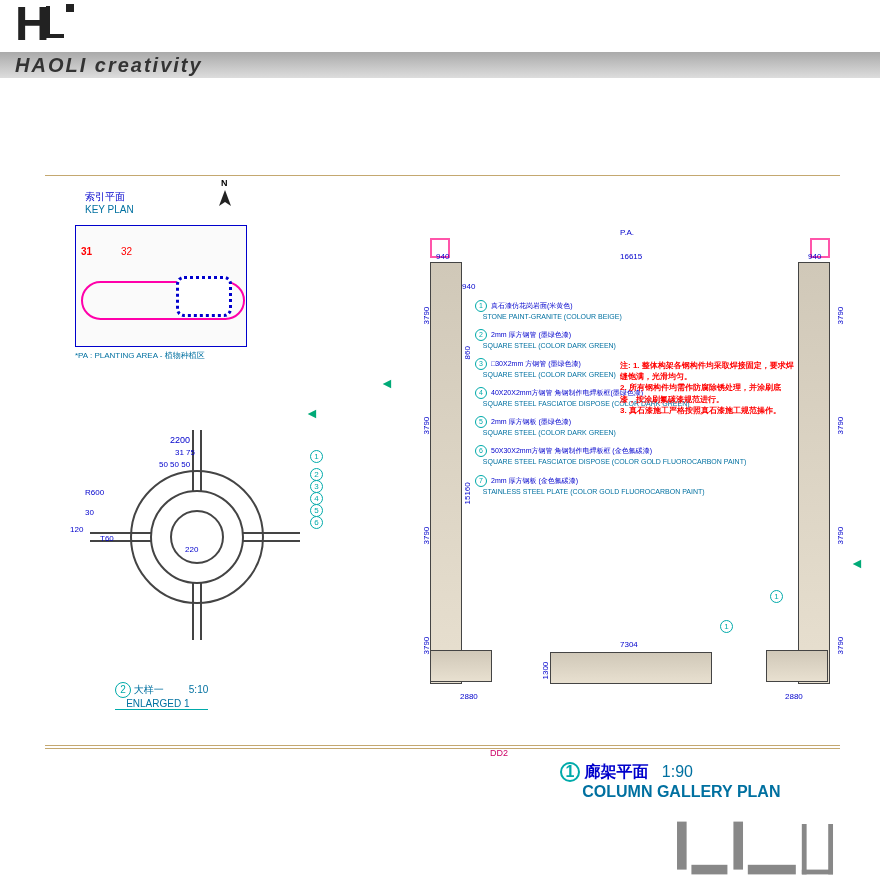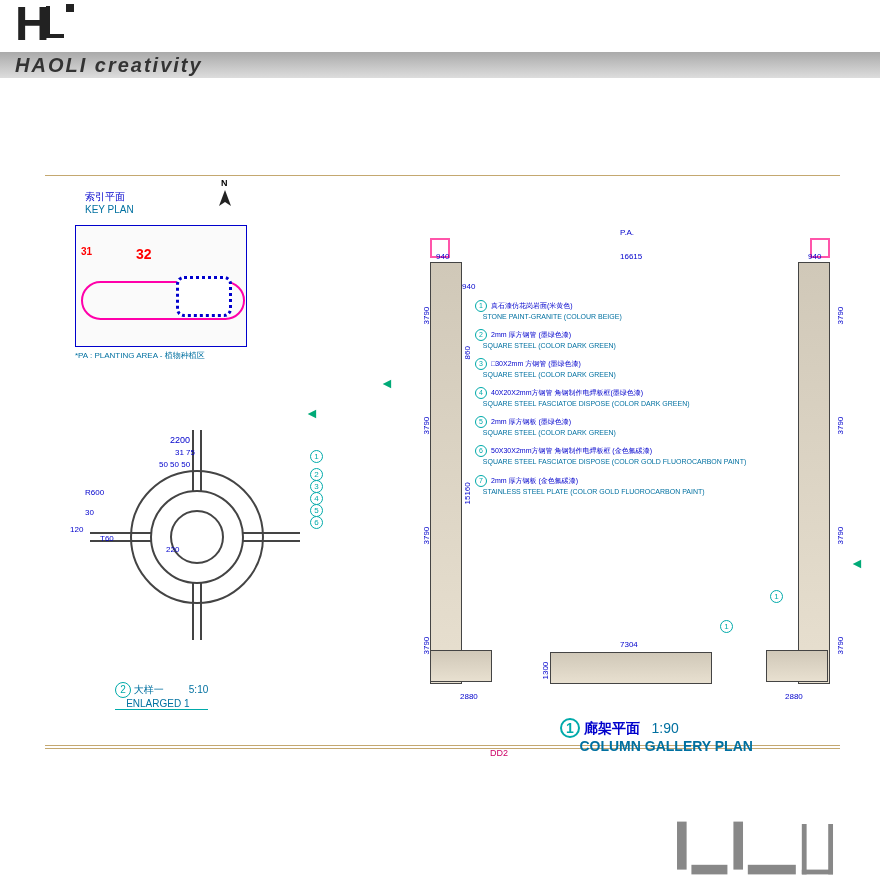--- a/index.html
+++ b/index.html
@@ -12,21 +12,21 @@
 .tagline{z-index:2}
 .hr-top{position:absolute;top:175px;left:45px;width:795px;height:1px;background:#c4a870}
 .hr-bot{position:absolute;top:745px;left:45px;width:795px;height:1px;background:#c4a870}
 .hr-bot2{position:absolute;top:748px;left:45px;width:795px;height:1px;background:#c4a870}
 .keyplan-title{position:absolute;top:190px;left:85px;color:#00c;font-size:10px;font-weight:normal}
 .keyplan-title .cn{color:#00c}
 .keyplan-title .en{display:block;color:#0070a0}
 .north{position:absolute;top:188px;left:215px;width:20px;height:24px}
 .keyplan{position:absolute;top:225px;left:75px;width:170px;height:120px;border:1px solid #00c;background:#fafafa}
 .kp-red{position:absolute;top:20px;left:5px;color:red;font-size:10px;font-weight:bold}
-.kp-red2{position:absolute;top:20px;left:60px;color:red;font-size:14px;font-weight:bold}
+.kp-red2{position:absolute;top:20px;left:45px;color:red;font-size:10px;font-weight:normal}
 .kp-river{position:absolute;top:55px;left:5px;width:160px;height:35px;border:2px solid #f0a;border-radius:40px}
 .kp-rect{position:absolute;top:50px;left:100px;width:50px;height:35px;border:3px dotted #00c;border-radius:8px;background:#fff}
 .pa-label{position:absolute;top:350px;left:75px;font-size:8px;color:#0070a0}
 .enlarged{position:absolute;top:380px;left:70px;width:290px;height:290px}
 .circ-outer{position:absolute;top:90px;left:60px;width:130px;height:130px;border:2px solid #444;border-radius:50%}
 .circ-inner{position:absolute;top:110px;left:80px;width:90px;height:90px;border:2px solid #444;border-radius:50%;background:#fff}
 .circ-core{position:absolute;top:130px;left:100px;width:50px;height:50px;border:2px solid #444;border-radius:50%}
 .cross-h{position:absolute;top:152px;left:20px;width:210px;height:6px;background:#fff;border-top:2px solid #444;border-bottom:2px solid #444}
 .cross-v{position:absolute;top:50px;left:122px;width:6px;height:210px;background:#fff;border-left:2px solid #444;border-right:2px solid #444}
 .dim-1600{position:absolute;top:55px;left:100px;font-size:9px;color:#00c}
@@ -40,21 +40,21 @@
 .col-seg{width:100%;height:100%;border:1px solid #444;background:linear-gradient(#d0c8b8,#e8e0d0)}
 .col-foot{position:absolute;bottom:0;width:60px;height:30px;border:1px solid #444;background:linear-gradient(#d0c8b8,#e8e0d0)}
 .center-block{position:absolute;top:432px;left:130px;width:160px;height:30px;border:1px solid #444;background:linear-gradient(#d0c8b8,#e8e0d0)}
 .dim-v{position:absolute;font-size:8px;color:#00c;transform:rotate(-90deg);transform-origin:left}
 .dim-h{position:absolute;font-size:8px;color:#00c}
 .legend{position:absolute;top:80px;left:55px;font-size:7px;color:#0070a0;line-height:1.3}
 .leg-row{margin-bottom:8px}
 .leg-num{display:inline-block;width:10px;height:10px;border:1px solid #0aa;border-radius:50%;text-align:center;line-height:10px;margin-right:4px;color:#0aa}
 .leg-cn{color:#00c}
 .notes{position:absolute;top:140px;left:200px;font-size:8px;color:red;font-weight:bold;line-height:1.4;width:175px}
-.gal-title{position:absolute;top:718px;left:560px;font-size:14px;color:#0070a0}
+.gal-title{position:absolute;top:762px;left:560px;font-size:16px;color:#0070a0}
 .gal-title .num{display:inline-block;width:16px;height:16px;border:2px solid #0aa;border-radius:50%;text-align:center;line-height:16px;color:#0aa;font-weight:bold}
 .dd2{position:absolute;top:748px;left:490px;font-size:9px;color:#c06}
 .logo-bot{position:absolute;bottom:10px;right:60px;transform:scale(1.2)}
 .cb{display:inline-block;background:#888}
 .callout-num{position:absolute;width:11px;height:11px;border:1px solid #0aa;border-radius:50%;text-align:center;line-height:11px;font-size:8px;color:#0aa;background:#fff}
 .arrow-grn{position:absolute;color:#0a7;font-size:14px}
 </style>
 </head>
 <body>
 
@@ -91,21 +91,21 @@
   <div class="cross-h"></div>
   <div class="cross-v"></div>
   <div class="circ-outer"></div>
   <div class="circ-inner"></div>
   <div class="circ-core"></div>
   <div class="dim-1600">2200</div>
   <div class="dim-text" style="top:68px;left:105px">31 75</div>
   <div class="dim-text" style="top:80px;left:89px">50 50 50</div>
   <div class="dim-text" style="top:128px;left:15px">30</div>
   <div class="dim-text" style="top:145px;left:0px">120</div>
-  <div class="dim-text" style="top:165px;left:96px">220</div>
+  <div class="dim-text" style="top:165px;left:115px">220</div>
   <div class="dim-text" style="top:108px;left:15px">R600</div>
   <div class="dim-text" style="top:154px;left:30px">T60</div>
   <div class="callout-num" style="top:70px;left:240px">1</div>
   <div class="callout-num" style="top:88px;left:240px">2</div>
   <div class="callout-num" style="top:100px;left:240px">3</div>
   <div class="callout-num" style="top:112px;left:240px">4</div>
   <div class="callout-num" style="top:124px;left:240px">5</div>
   <div class="callout-num" style="top:136px;left:240px">6</div>
 </div>
 <div class="enl-title">
@@ -151,20 +151,26 @@
 
   <div class="legend" id="legend-container">
       <div class="leg-row"><span class="leg-num">1</span><span class="leg-cn">真石漆仿花岗岩面(米黄色)</span><br>&nbsp;&nbsp;&nbsp;&nbsp;STONE PAINT-GRANITE (COLOUR BEIGE)</div>
       <div class="leg-row"><span class="leg-num">2</span><span class="leg-cn">2mm 厚方钢管 (墨绿色漆)</span><br>&nbsp;&nbsp;&nbsp;&nbsp;SQUARE STEEL (COLOR DARK GREEN)</div>
       <div class="leg-row"><span class="leg-num">3</span><span class="leg-cn">□30X2mm 方钢管 (墨绿色漆)</span><br>&nbsp;&nbsp;&nbsp;&nbsp;SQUARE STEEL (COLOR DARK GREEN)</div>
       <div class="leg-row"><span class="leg-num">4</span><span class="leg-cn">40X20X2mm方钢管 角钢制作电焊板框(墨绿色漆)</span><br>&nbsp;&nbsp;&nbsp;&nbsp;SQUARE STEEL FASCIATOE DISPOSE (COLOR DARK GREEN)</div>
       <div class="leg-row"><span class="leg-num">5</span><span class="leg-cn">2mm 厚方钢板 (墨绿色漆)</span><br>&nbsp;&nbsp;&nbsp;&nbsp;SQUARE STEEL (COLOR DARK GREEN)</div>
       <div class="leg-row"><span class="leg-num">6</span><span class="leg-cn">50X30X2mm方钢管 角钢制作电焊板框 (金色氟碳漆)</span><br>&nbsp;&nbsp;&nbsp;&nbsp;SQUARE STEEL FASCIATOE DISPOSE (COLOR GOLD FLUOROCARBON PAINT)</div>
       <div class="leg-row"><span class="leg-num">7</span><span class="leg-cn">2mm 厚方钢板 (金色氟碳漆)</span><br>&nbsp;&nbsp;&nbsp;&nbsp;STAINLESS STEEL PLATE (COLOR GOLD FLUOROCARBON PAINT)</div>
     </div>
+  <div class="notes">
+    <span>注:</span>
+    <span>1. 整体构架各钢构件均采取焊接固定，要求焊缝饱满，光滑均匀。</span><br>
+    <span>2. 所有钢构件均需作防腐除锈处理，并涂刷底漆，按涂刷氟碳漆规范进行。</span><br>
+    <span>3. 真石漆施工严格按照真石漆施工规范操作。</span>
+  </div>
 
   <div class="callout-num" style="top:400px;left:300px">1</div>
   <div class="callout-num" style="top:370px;left:350px">1</div>
 </div>
 
 <div class="gal-title">
   <span class="num">1</span>
   <b style="color:#00c">廊架平面</b>&nbsp;&nbsp;
   <span>1:90</span><br>
   &nbsp;&nbsp;&nbsp;&nbsp;&nbsp;<b>COLUMN GALLERY PLAN</b>

